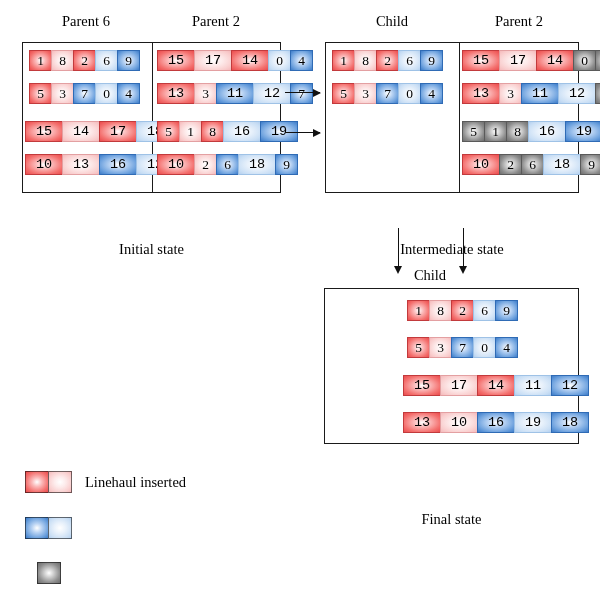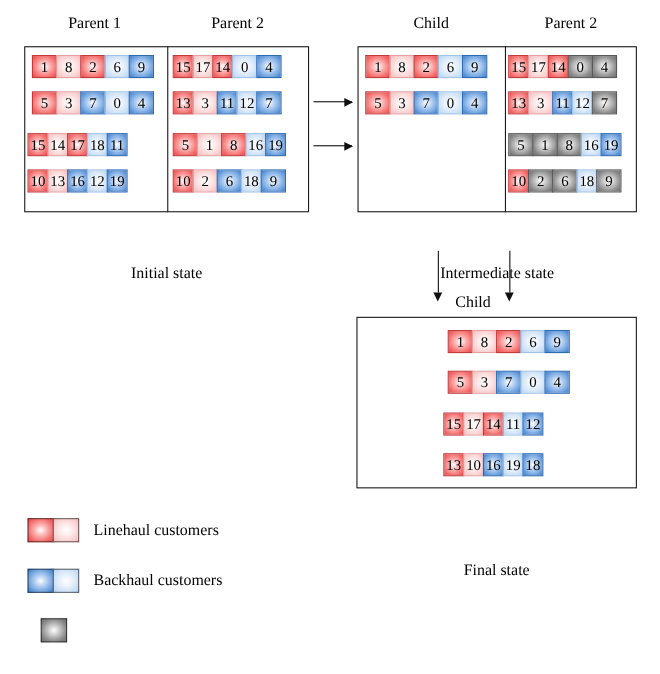--- a/index.html
+++ b/index.html
@@ -58,21 +58,21 @@
     margin-right: -1px;
     display: flex;
     align-items: center;
     justify-content: center;
     font-size: 13.5px;
     line-height: 1;
     font-family: "Liberation Serif", "DejaVu Serif", serif;
     color: #000;
     position: relative;
   }
-  .cell.w2 { width: 19px; }
+  .cell.w2 { width: 38px; font-family: Liberation Mono, monospace; }
 
   
   .c-red {
     background:
       radial-gradient(ellipse at 50% 50%, #ffffff 0%, #fbb9b9 32%, #f4716f 72%, #ea4b4d 100%);
     border-color: #c23a3c;
   }
   .c-lred {
     background:
       radial-gradient(ellipse at 50% 50%, #ffffff 0%, #fdeaea 38%, #f9cdcd 78%, #f5b9bb 100%);
@@ -135,21 +135,21 @@
     left: -4.8px; bottom: -8px;
     width: 0; height: 0;
     border-top: 8px solid #111;
     border-left: 4.5px solid transparent;
     border-right: 4.5px solid transparent;
   }
 </style>
 </head>
 <body>
 
-<div class="panel-title" style="left:22px; top:14px; width:128px;">Parent 1</div>
+<div class="panel-title" style="left:22px; top:14px; width:128px;">Parent 6</div>
 <div class="panel-title" style="left:152px; top:14px; width:128px;">Parent 2</div>
 
 <div class="box" style="left:22px; top:42px; width:259px; height:151px;"></div>
 <div class="divider" style="left:152px; top:42px; height:151px;"></div>
 
 <div class="grid-host">
   <div class="chrow" style="left:29px; top:50px;">
       <div class="cell c-red">1</div>
       <div class="cell c-lred">8</div>
       <div class="cell c-red">2</div>
@@ -309,28 +309,27 @@
     </div>
 </div>
 
 <div class="state-caption" style="left:324px; top:472px; width:255px;text-align:center;">Final state</div>
 
 <div class="legend-row" style="left:25px; top:471px;">
   <div class="legend-swatches">
       <div class="legend-sw c-red"></div>
       <div class="legend-sw c-lred"></div>
     </div>
-  <div class="legend-label">Linehaul customers</div>
+  <div class="legend-label">Linehaul inserted</div>
 </div>
 
 <div class="legend-row" style="left:25px; top:517px;">
   <div class="legend-swatches">
       <div class="legend-sw c-blue"></div>
       <div class="legend-sw c-lblue"></div>
     </div>
-  <div class="legend-label">Backhaul customers</div>
 </div>
 
 <div class="legend-row" style="left:37px; top:562px;">
   <div class="legend-swatches">
       <div class="legend-sw c-gray"></div>
     </div>
 </div>
 
 </body></html>

